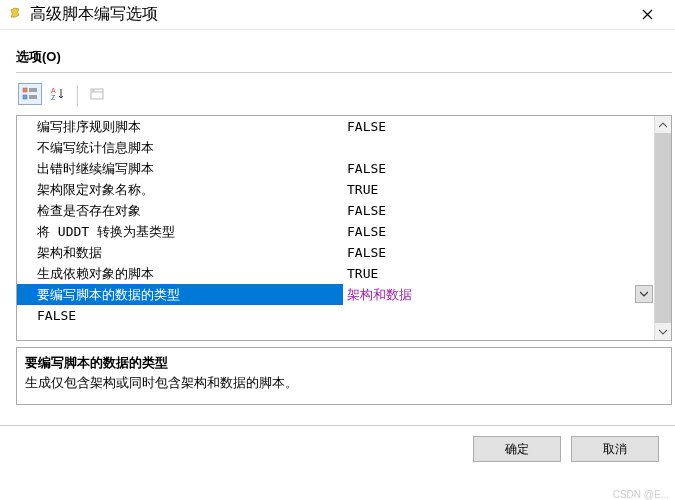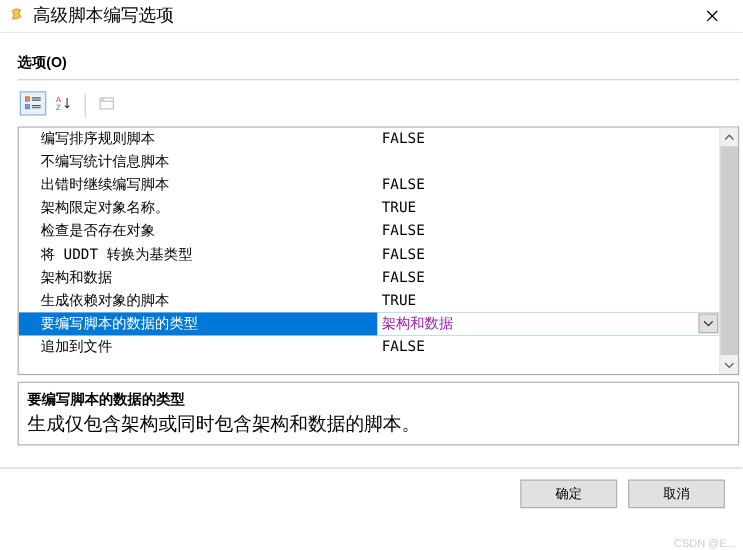--- a/index.html
+++ b/index.html
@@ -136,21 +136,21 @@
     background: #cdcdcd;
   }
   .desc-box {
     border: 1px solid #a9a9a9;
     margin-top: 6px;
     padding: 6px 8px 10px 8px;
     height: 58px;
     font-family: "SimSun", monospace;
   }
   .desc-title { font-weight: bold; font-size: 13px; margin-bottom: 2px;}
-  .desc-text { font-size: 17px; }
+  .desc-text { font-size: 13px; }
   .bottom-divider {
     border: none;
     border-top: 1px solid #ccc;
     margin: 20px -16px 0 -16px;
   }
   .button-bar {
     display: flex;
     justify-content: flex-end;
     gap: 10px;
     padding: 10px 16px 0 0;
@@ -256,21 +256,20 @@
         </div>
         <div class="row selected">
           <div class="label">要编写脚本的数据的类型</div>
           <div class="value">架构和数据<span class="dd">
               <svg width="8" height="6">
                 <path d="M0 1 L4 5 L8 1" stroke="#333" fill="none" stroke-width="1.2"></path>
               </svg>
             </span></div>
         </div>
         <div class="row">
-          <div class="label">追加到文件</div>
           <div class="value">FALSE</div>
         </div>
       </div>
     <div class="scrollbar">
       <div class="scroll-btn">
         <svg width="8" height="6">
             <path d="M0 5 L4 1 L8 5" stroke="#606060" fill="none" stroke-width="1.2"></path>
           </svg>
       </div>
       <div class="scroll-thumb"></div>

